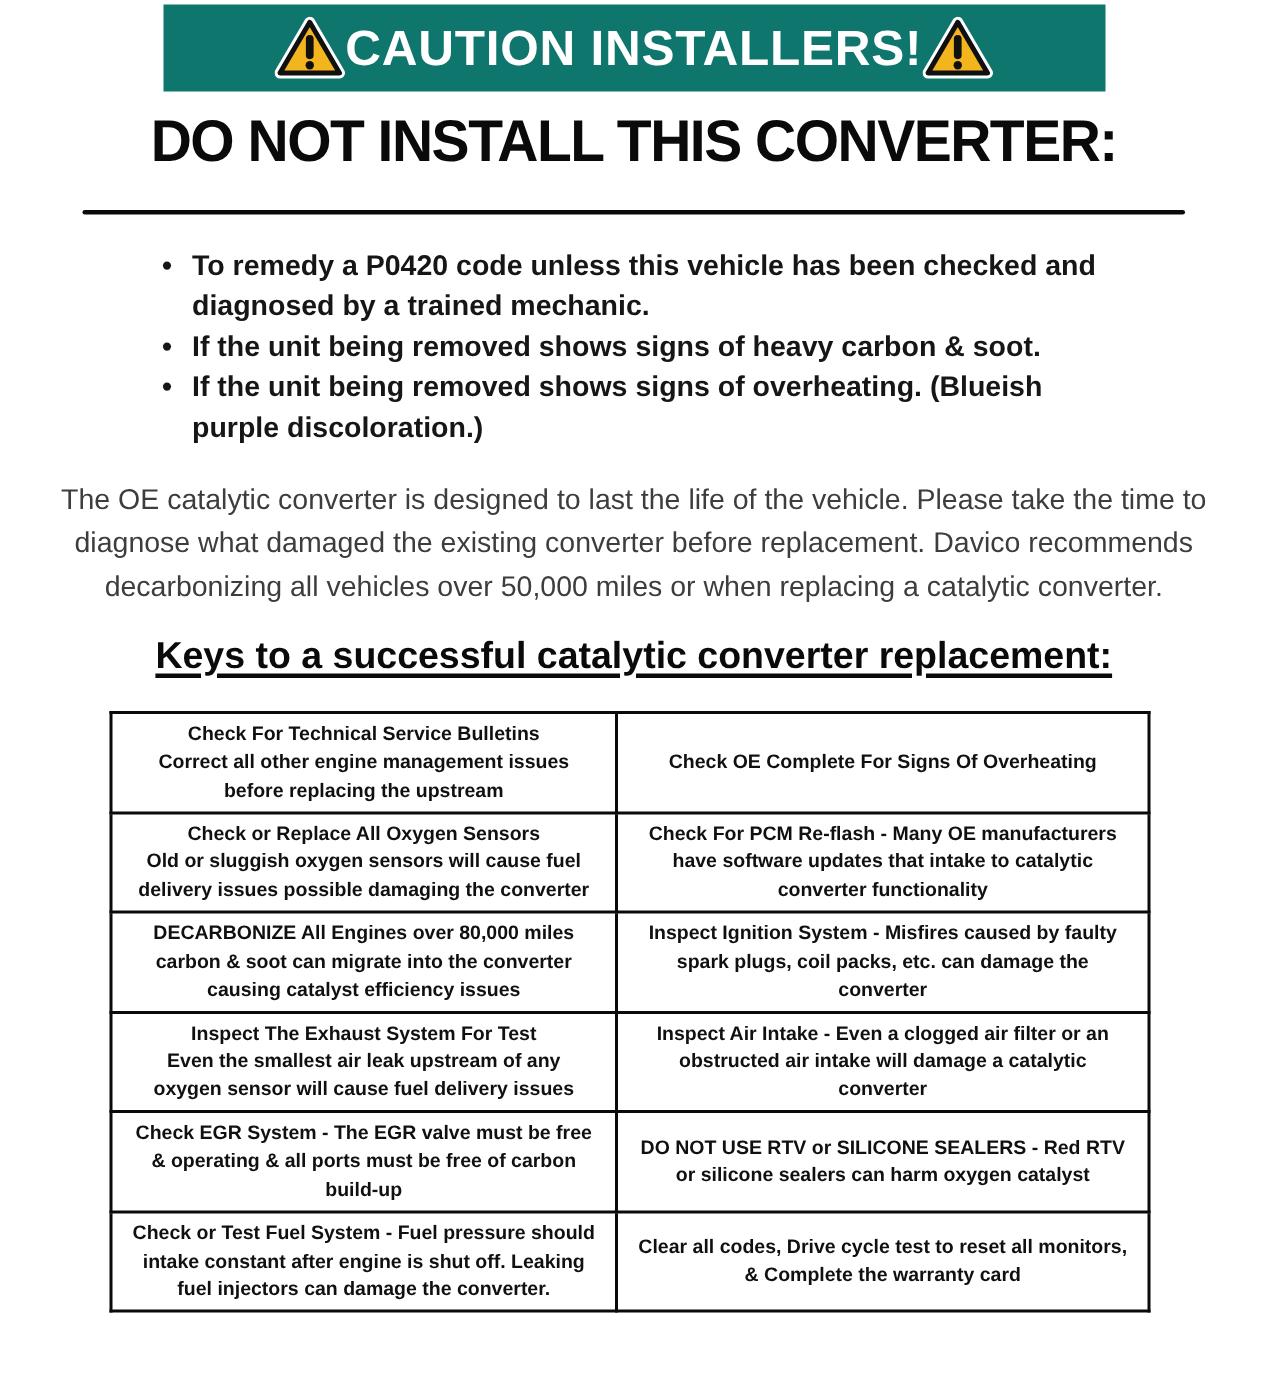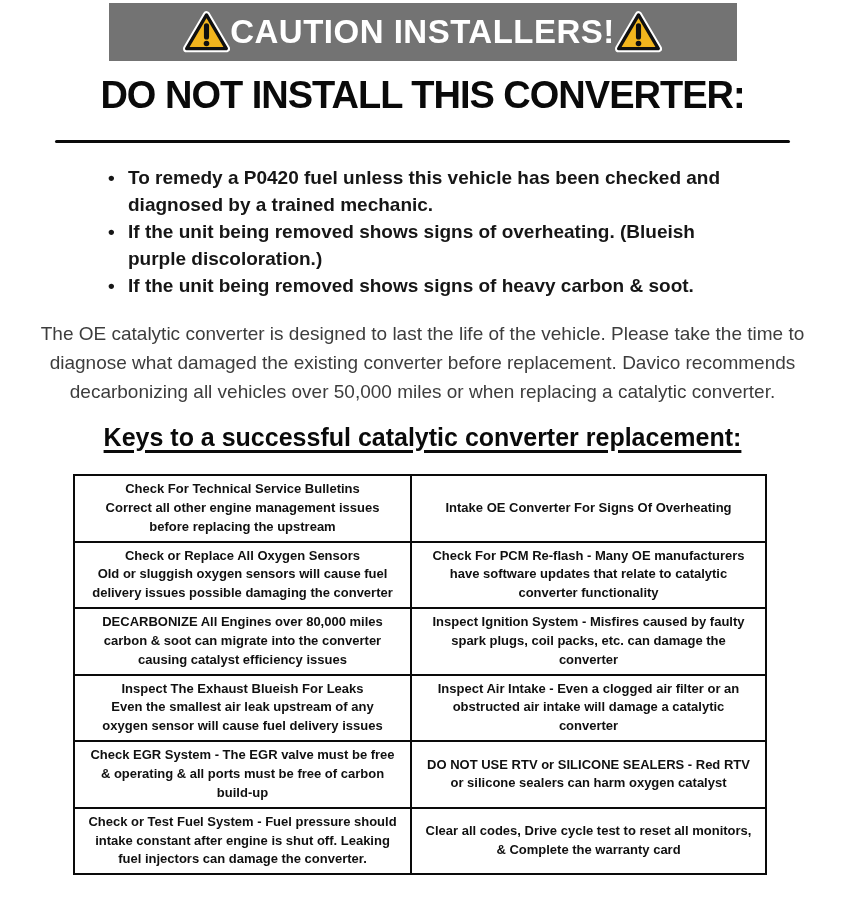--- a/index.html
+++ b/index.html
@@ -10,21 +10,21 @@
     font-family: "Liberation Sans", sans-serif;
     color: #111111;
     overflow: hidden;
   }
 
   
   .banner {
     width: 628px;
     height: 58px;
     margin: 3px auto 0 auto;
-    background: #737373;
+    background: #0f766e;
     display: flex;
     align-items: center;
     justify-content: center;
   }
   .banner-text {
     color: #ffffff;
     font-size: 33px;
     font-weight: bold;
     letter-spacing: 0.5px;
     white-space: nowrap;
@@ -136,66 +136,66 @@
     <path d="M32 20 L32 35" stroke="#101010" stroke-width="7" stroke-linecap="round"></path>
     <circle cx="32" cy="44" r="3.8" fill="#101010"></circle>
   </svg>
 </div>
 
 <div class="main-heading">DO NOT INSTALL THIS CONVERTER:</div>
 
 <div class="rule"></div>
 
 <ul class="bullets">
-  <li>To remedy a P0420 fuel unless this vehicle has been checked and diagnosed by a trained mechanic.</li>
+  <li>To remedy a P0420 code unless this vehicle has been checked and diagnosed by a trained mechanic.</li>
+  <li>If the unit being removed shows signs of heavy carbon &amp; soot.</li>
   <li>If the unit being removed shows signs of overheating. (Blueish purple discoloration.)</li>
-  <li>If the unit being removed shows signs of heavy carbon &amp; soot.</li>
 </ul>
 
 <p class="intro">The OE catalytic converter is designed to last the life of the vehicle. Please take the time to diagnose what damaged the existing converter before replacement. Davico recommends decarbonizing all vehicles over 50,000 miles or when replacing a catalytic converter.</p>
 
 <div class="keys-heading">
   <span>Keys to a successful catalytic converter replacement:</span>
 </div>
 
 <table class="keys-table">
   <colgroup>
       <col class="left-col">
       <col class="right-col">
     </colgroup>
   <tbody>
     <tr>
       <td>
         <div>Check For Technical Service Bulletins</div>
         <div>Correct all other engine management issues before replacing the upstream</div>
       </td>
       <td>
-        <div>Intake OE Converter For Signs Of Overheating</div>
+        <div>Check OE Complete For Signs Of Overheating</div>
       </td>
     </tr>
     <tr>
       <td>
         <div>Check or Replace All Oxygen Sensors</div>
         <div>Old or sluggish oxygen sensors will cause fuel delivery issues possible damaging the converter</div>
       </td>
       <td>
-        <div>Check For PCM Re-flash - Many OE manufacturers have software updates that relate to catalytic converter functionality</div>
+        <div>Check For PCM Re-flash - Many OE manufacturers have software updates that intake to catalytic converter functionality</div>
       </td>
     </tr>
     <tr>
       <td>
         <div>DECARBONIZE All Engines over 80,000 miles carbon &amp; soot can migrate into the converter causing catalyst efficiency issues</div>
       </td>
       <td>
         <div>Inspect Ignition System - Misfires caused by faulty spark plugs, coil packs, etc. can damage the converter</div>
       </td>
     </tr>
     <tr>
       <td>
-        <div>Inspect The Exhaust Blueish For Leaks</div>
+        <div>Inspect The Exhaust System For Test</div>
         <div>Even the smallest air leak upstream of any oxygen sensor will cause fuel delivery issues</div>
       </td>
       <td>
         <div>Inspect Air Intake - Even a clogged air filter or an obstructed air intake will damage a catalytic converter</div>
       </td>
     </tr>
     <tr>
       <td>
         <div>Check EGR System - The EGR valve must be free &amp; operating &amp; all ports must be free of carbon build-up</div>
       </td>

